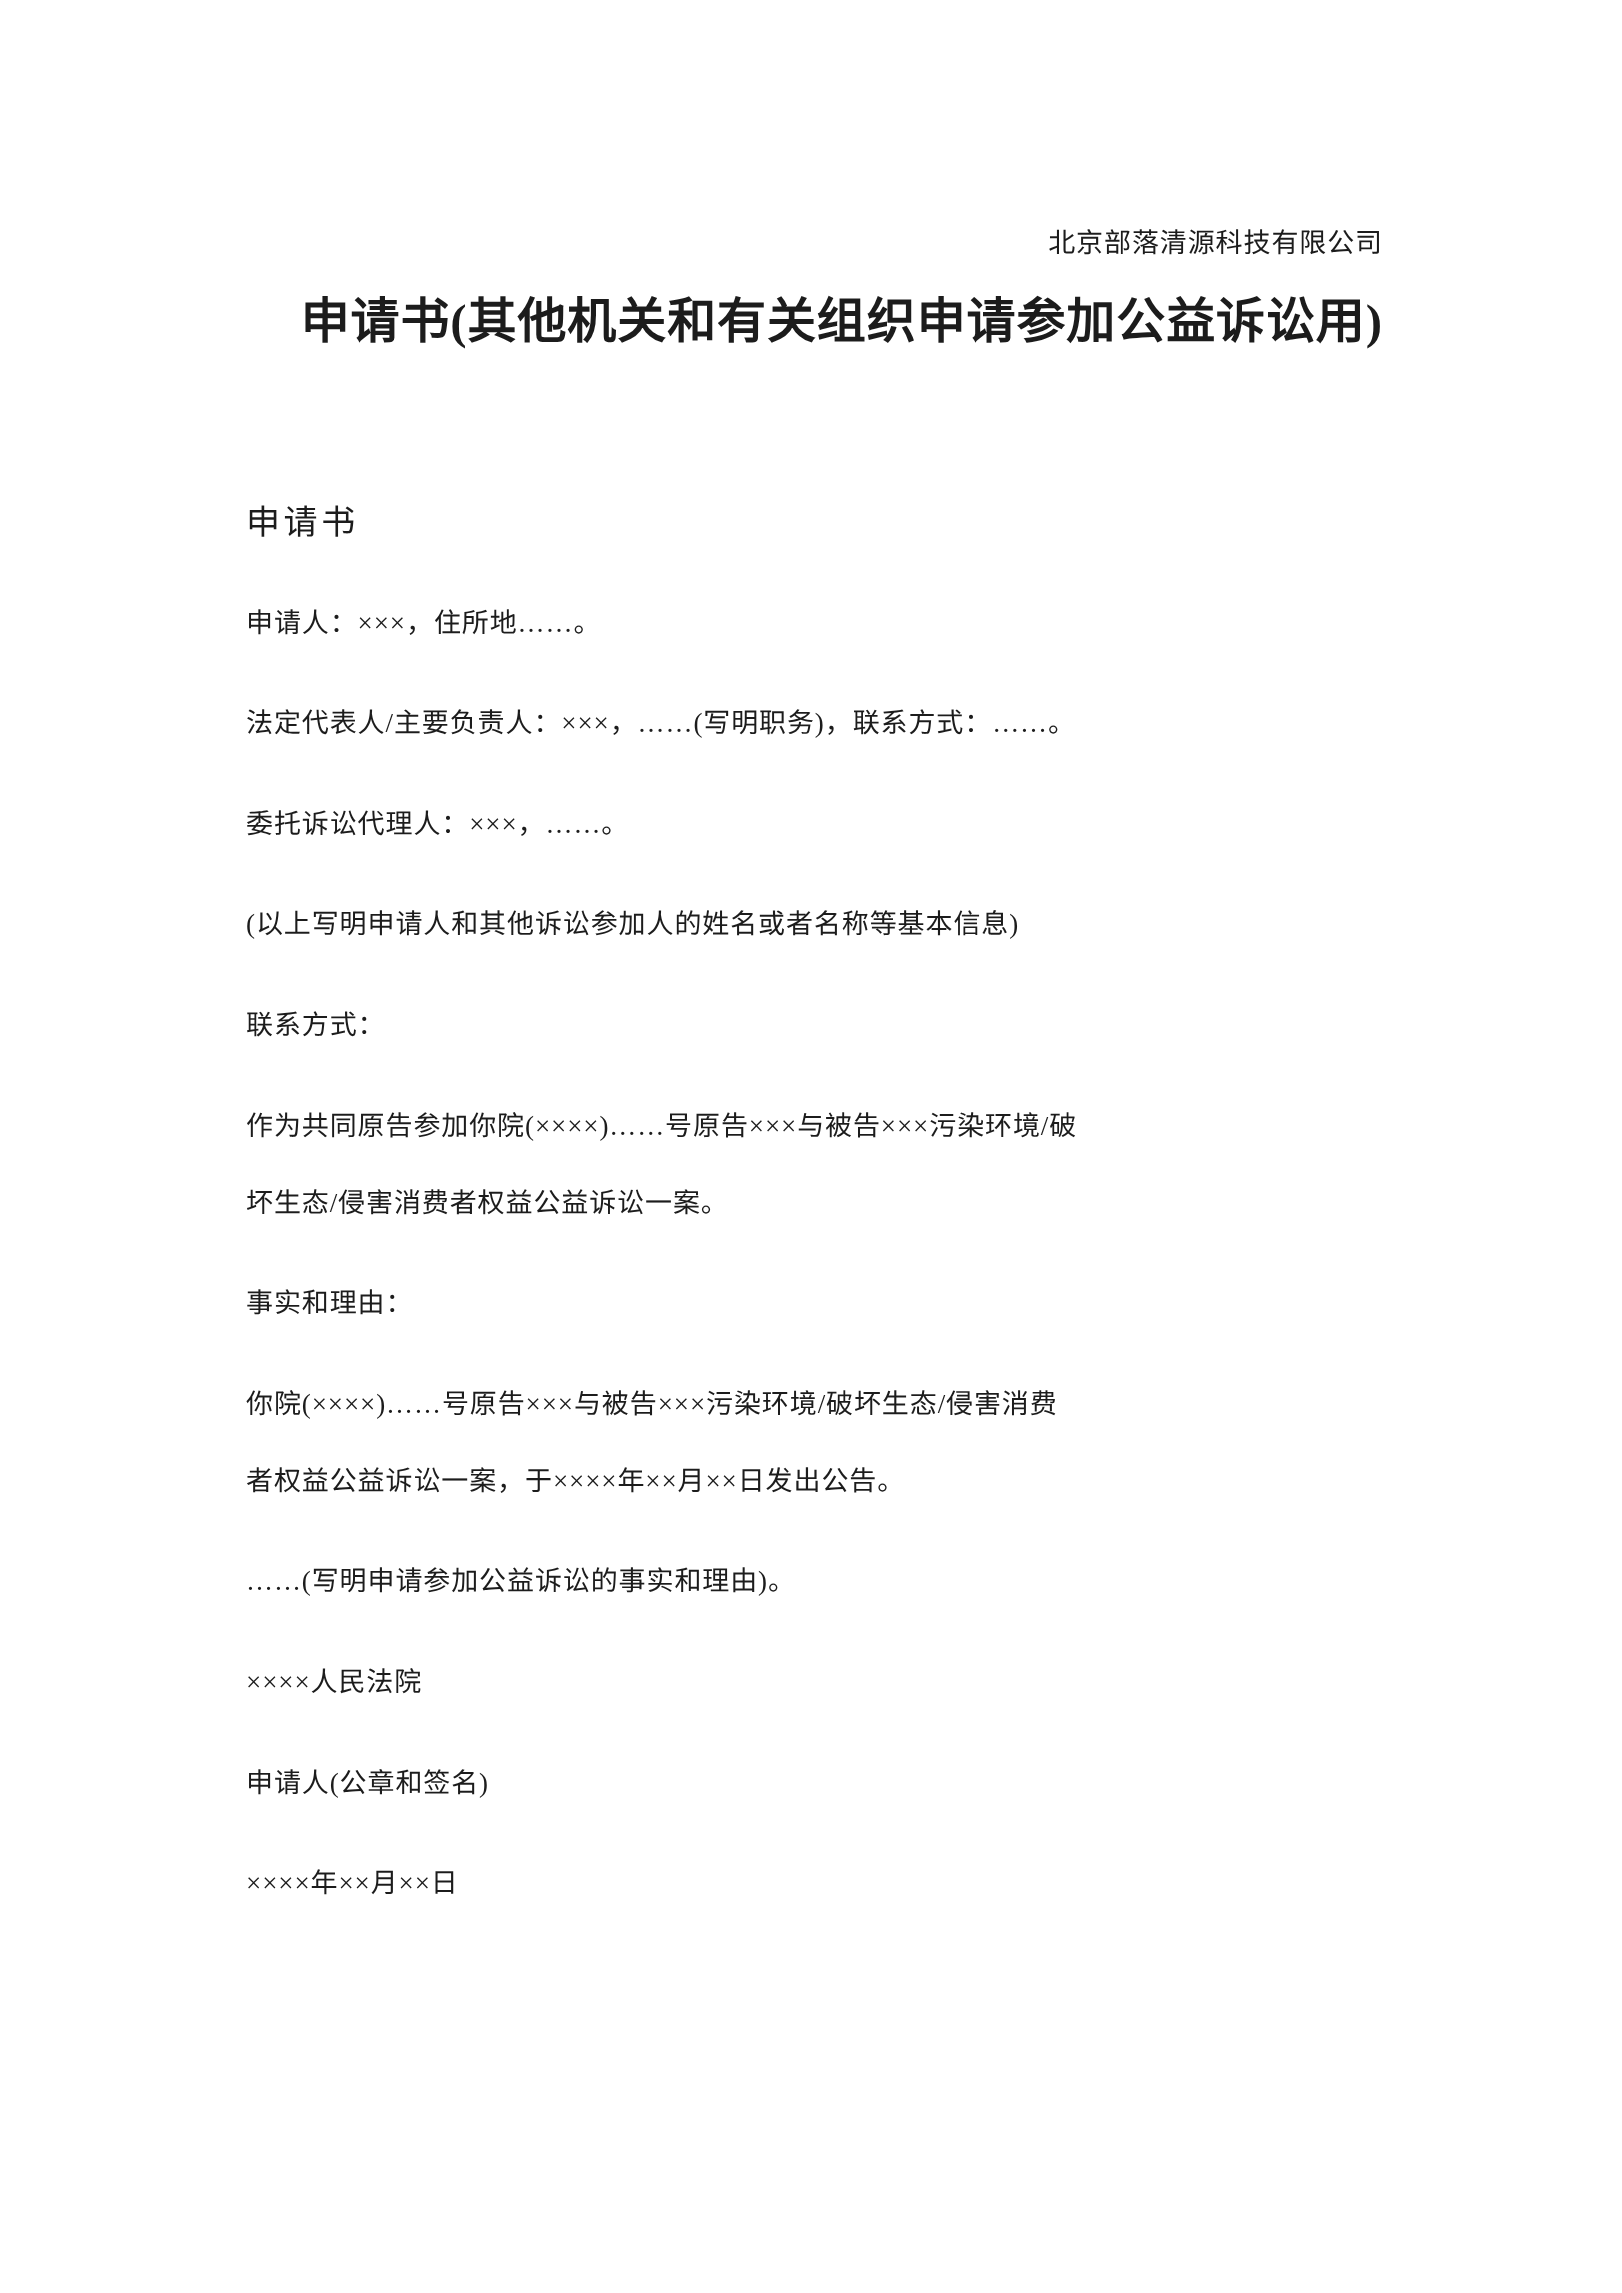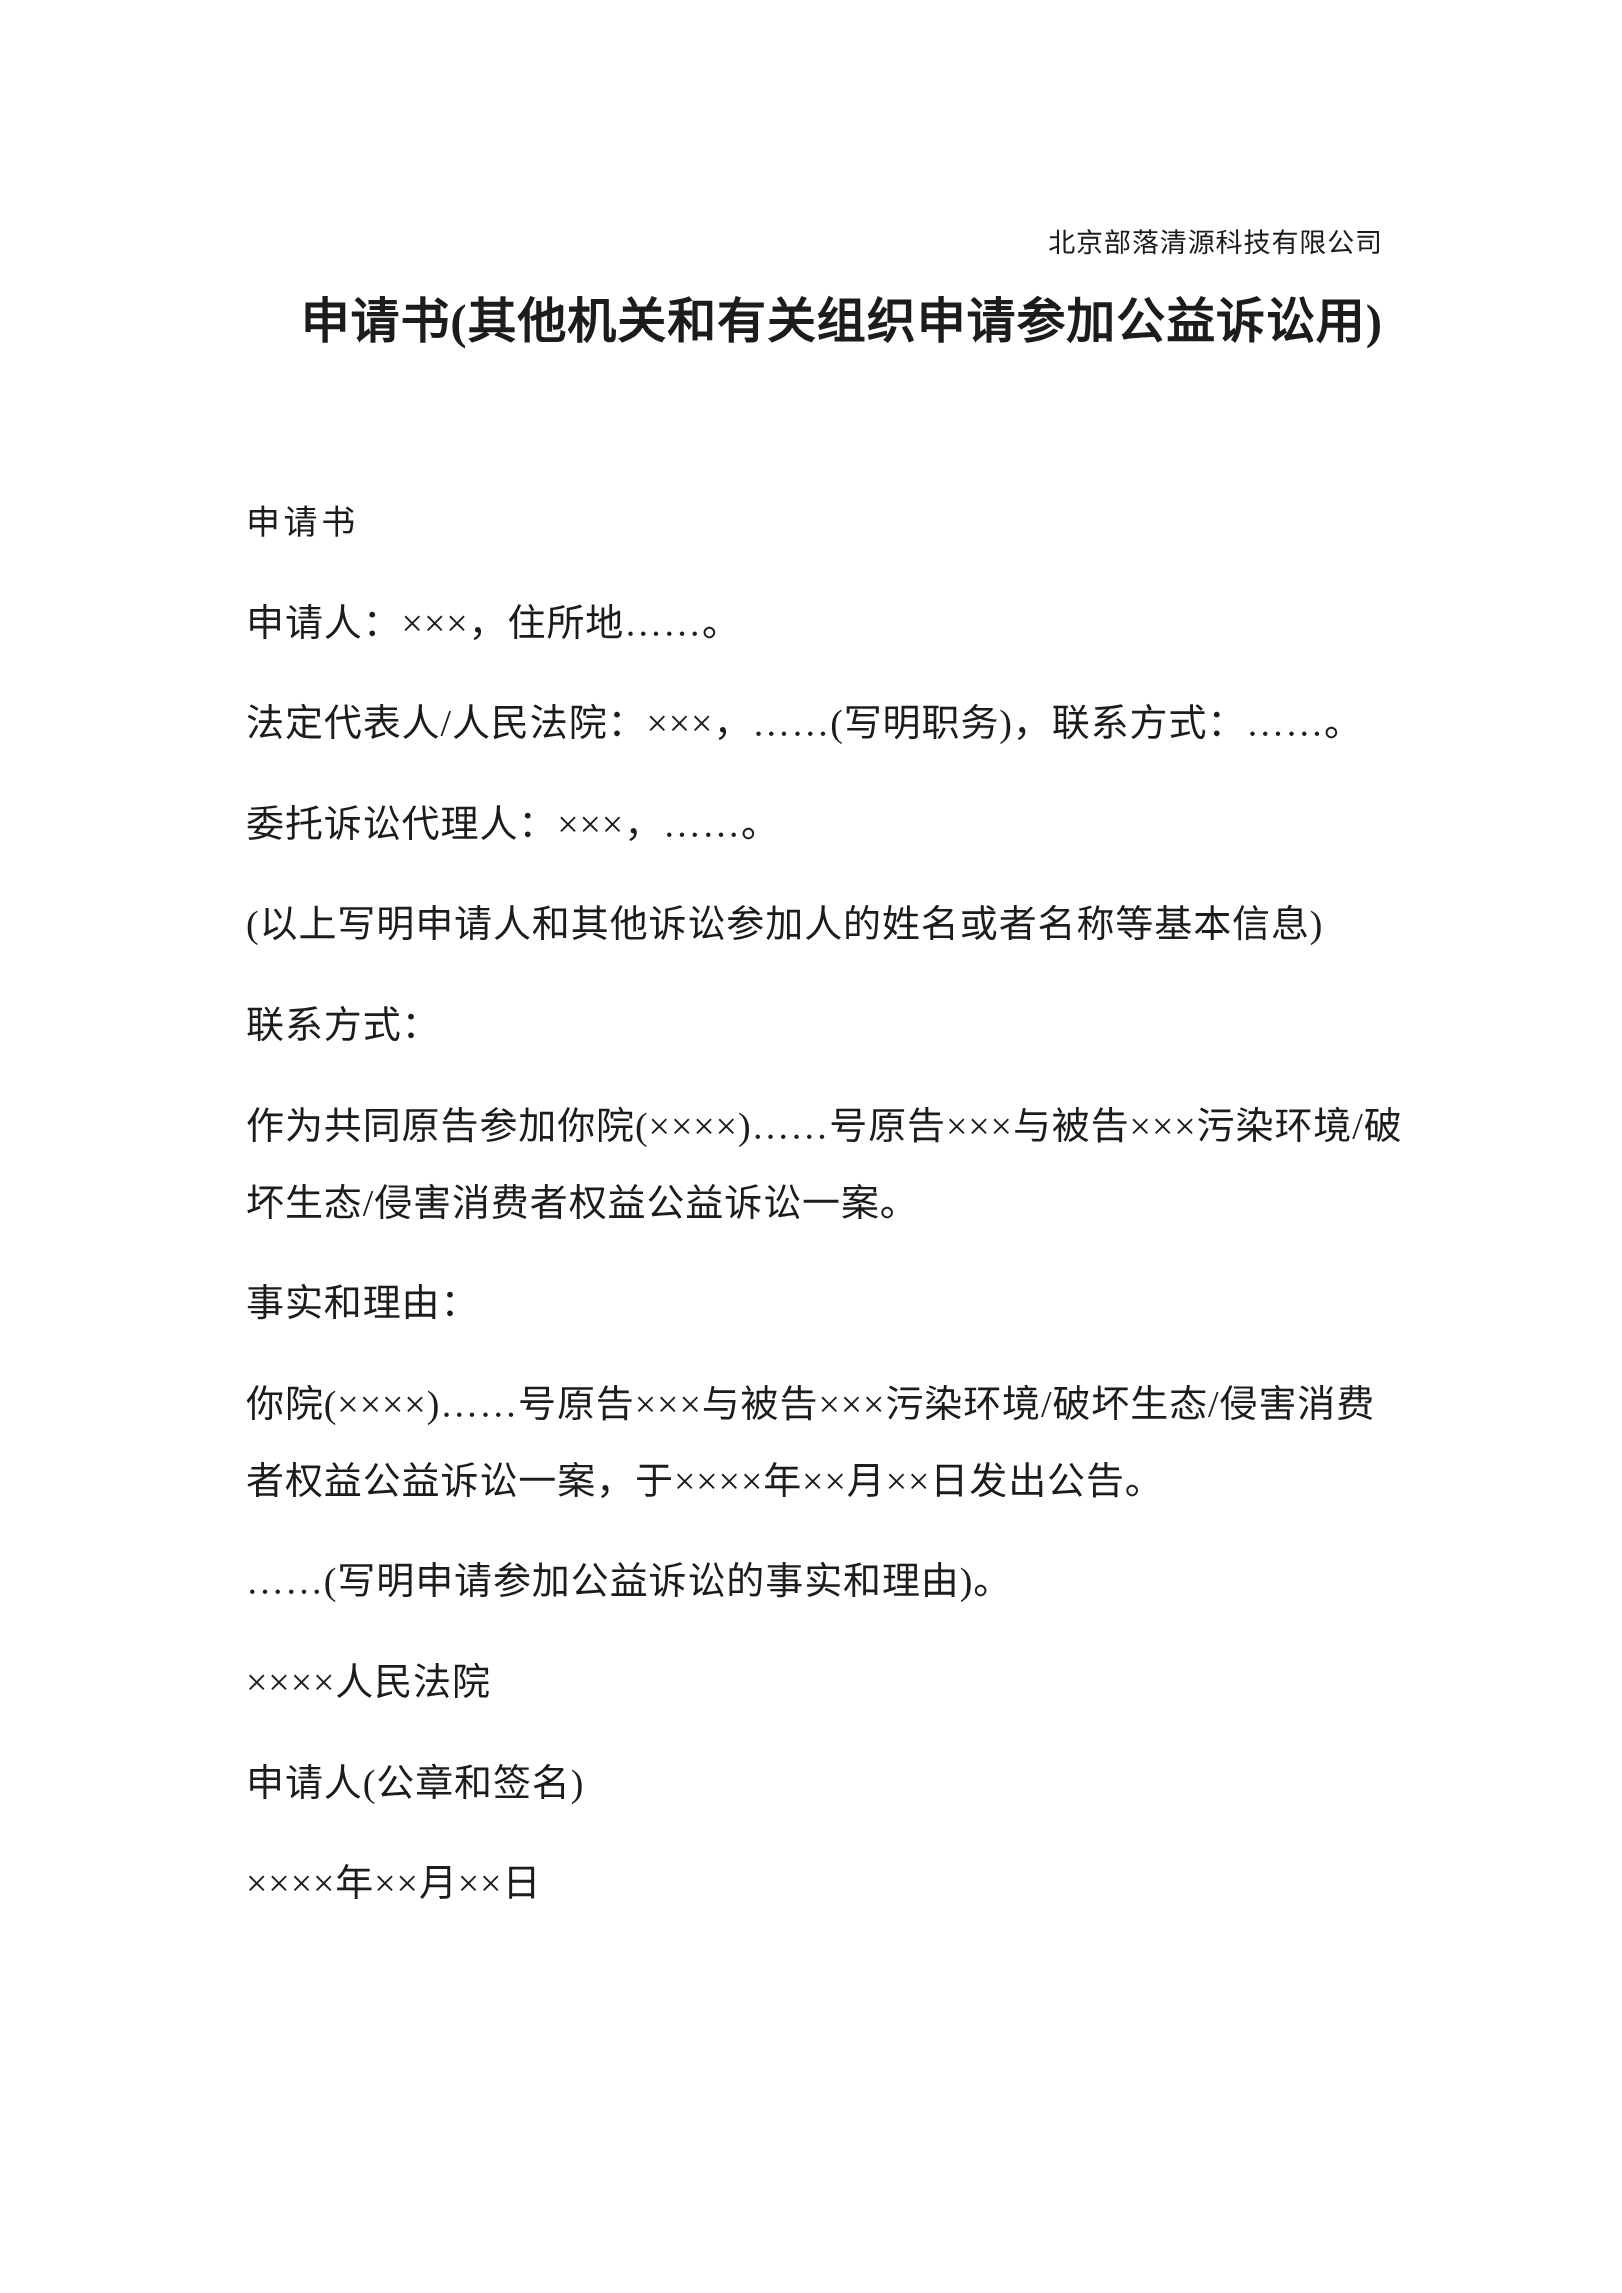--- a/index.html
+++ b/index.html
@@ -36,21 +36,21 @@
     letter-spacing: 0.9px;
   }
   .section-heading {
     margin-top: 124px;
     text-align: left;
     font-size: 34px;
     line-height: 77px;
     letter-spacing: 3.6px;
   }
   .line {
-    font-size: 38px;
+    font-size: 27px;
     line-height: 77px;
     white-space: nowrap;
     letter-spacing: 0.9px;
     font-family: Liberation Serif, serif;
   }
   .para {
     margin-top: 23.6px;
   }
   .cont {
     margin-top: 0;
@@ -65,21 +65,21 @@
 <div class="page">
 
   <div class="company-line">北京部落清源科技有限公司</div>
 
   <h1 class="doc-title">申请书(其他机关和有关组织申请参加公益诉讼用)</h1>
 
   <div class="section-heading">申请书</div>
 
   <div class="line para">申请人：×××，住所地……。</div>
 
-  <div class="line para">法定代表人/人民法院：×××，……(写明职务)，联系方式：……。</div>
+  <div class="line para">法定代表人/主要负责人：×××，……(写明职务)，联系方式：……。</div>
 
   <div class="line para">委托诉讼代理人：×××，……。</div>
 
   <div class="line para">(以上写明申请人和其他诉讼参加人的姓名或者名称等基本信息)</div>
 
   <div class="line para">联系方式：</div>
 
   <div class="line para">作为共同原告参加你院(××××)……号原告×××与被告×××污染环境/破</div>
 
   <div class="line cont">坏生态/侵害消费者权益公益诉讼一案。</div>

